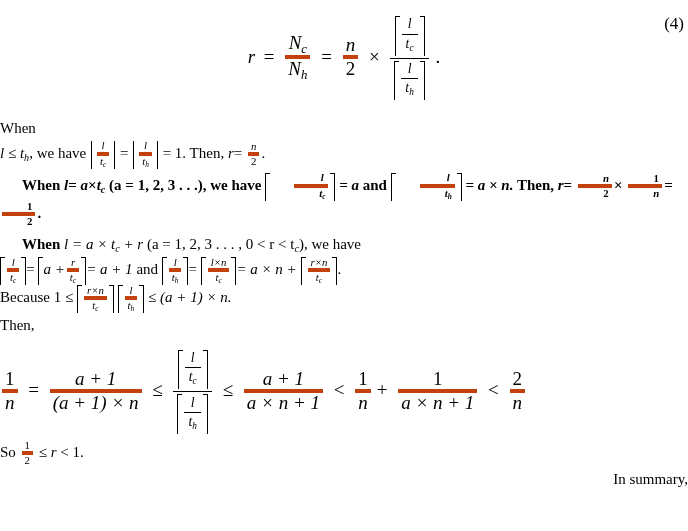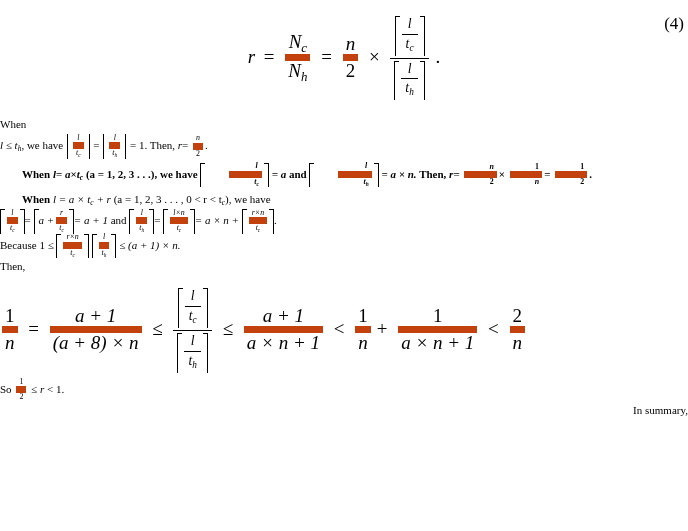--- a/index.html
+++ b/index.html
@@ -36,21 +36,21 @@
     margin: 0 2px;
     position: relative;
     top: -0.05em;
   }
   .frac .num {
     display: block;
     padding: 0 3px;
   }
   .frac .den {
     display: block;
-    border-top: 7px solid #c2410c;
+    border-top: 4px solid #c2410c;
     padding: 0 3px;
   }
   .sub {
     font-size: 0.68em;
     vertical-align: -0.28em;
     font-style: italic;
   }
   .small-frac { font-size: 0.72em; }
 
   
@@ -101,21 +101,21 @@
   }
   .eq-tag {
     position: absolute;
     right: 4px;
     font-style: normal;
     font-size: 17px;
   }
 
   
   .para {
-    font-size: 11px;
+    font-size: 15px;
     line-height: 1.62;
     text-align: left;
   }
   .indent { text-indent: 22px; }
 
   .eq4-wrap {
     margin-top: 14px;
   }
   .bigfrac {
     display: inline-block;
@@ -306,21 +306,21 @@
   </div>
 
   <div class="chain math" style="margin-top:10px;">
     <span class="frac">
       <span class="num up">1</span>
       <span class="den">n</span>
     </span>
     <span class="op">=</span>
     <span class="frac">
       <span class="num">a + 1</span>
-      <span class="den">(a + 8) × n</span>
+      <span class="den">(a + 1) × n</span>
     </span>
     <span class="op">≤</span>
     <span class="bigfrac">
       <span class="num">
         <span class="ceil">
           <span class="frac small-frac">
             <span class="num">l</span>
             <span class="den"><span>t</span><span class="sub">c</span></span>
           </span>
         </span>

